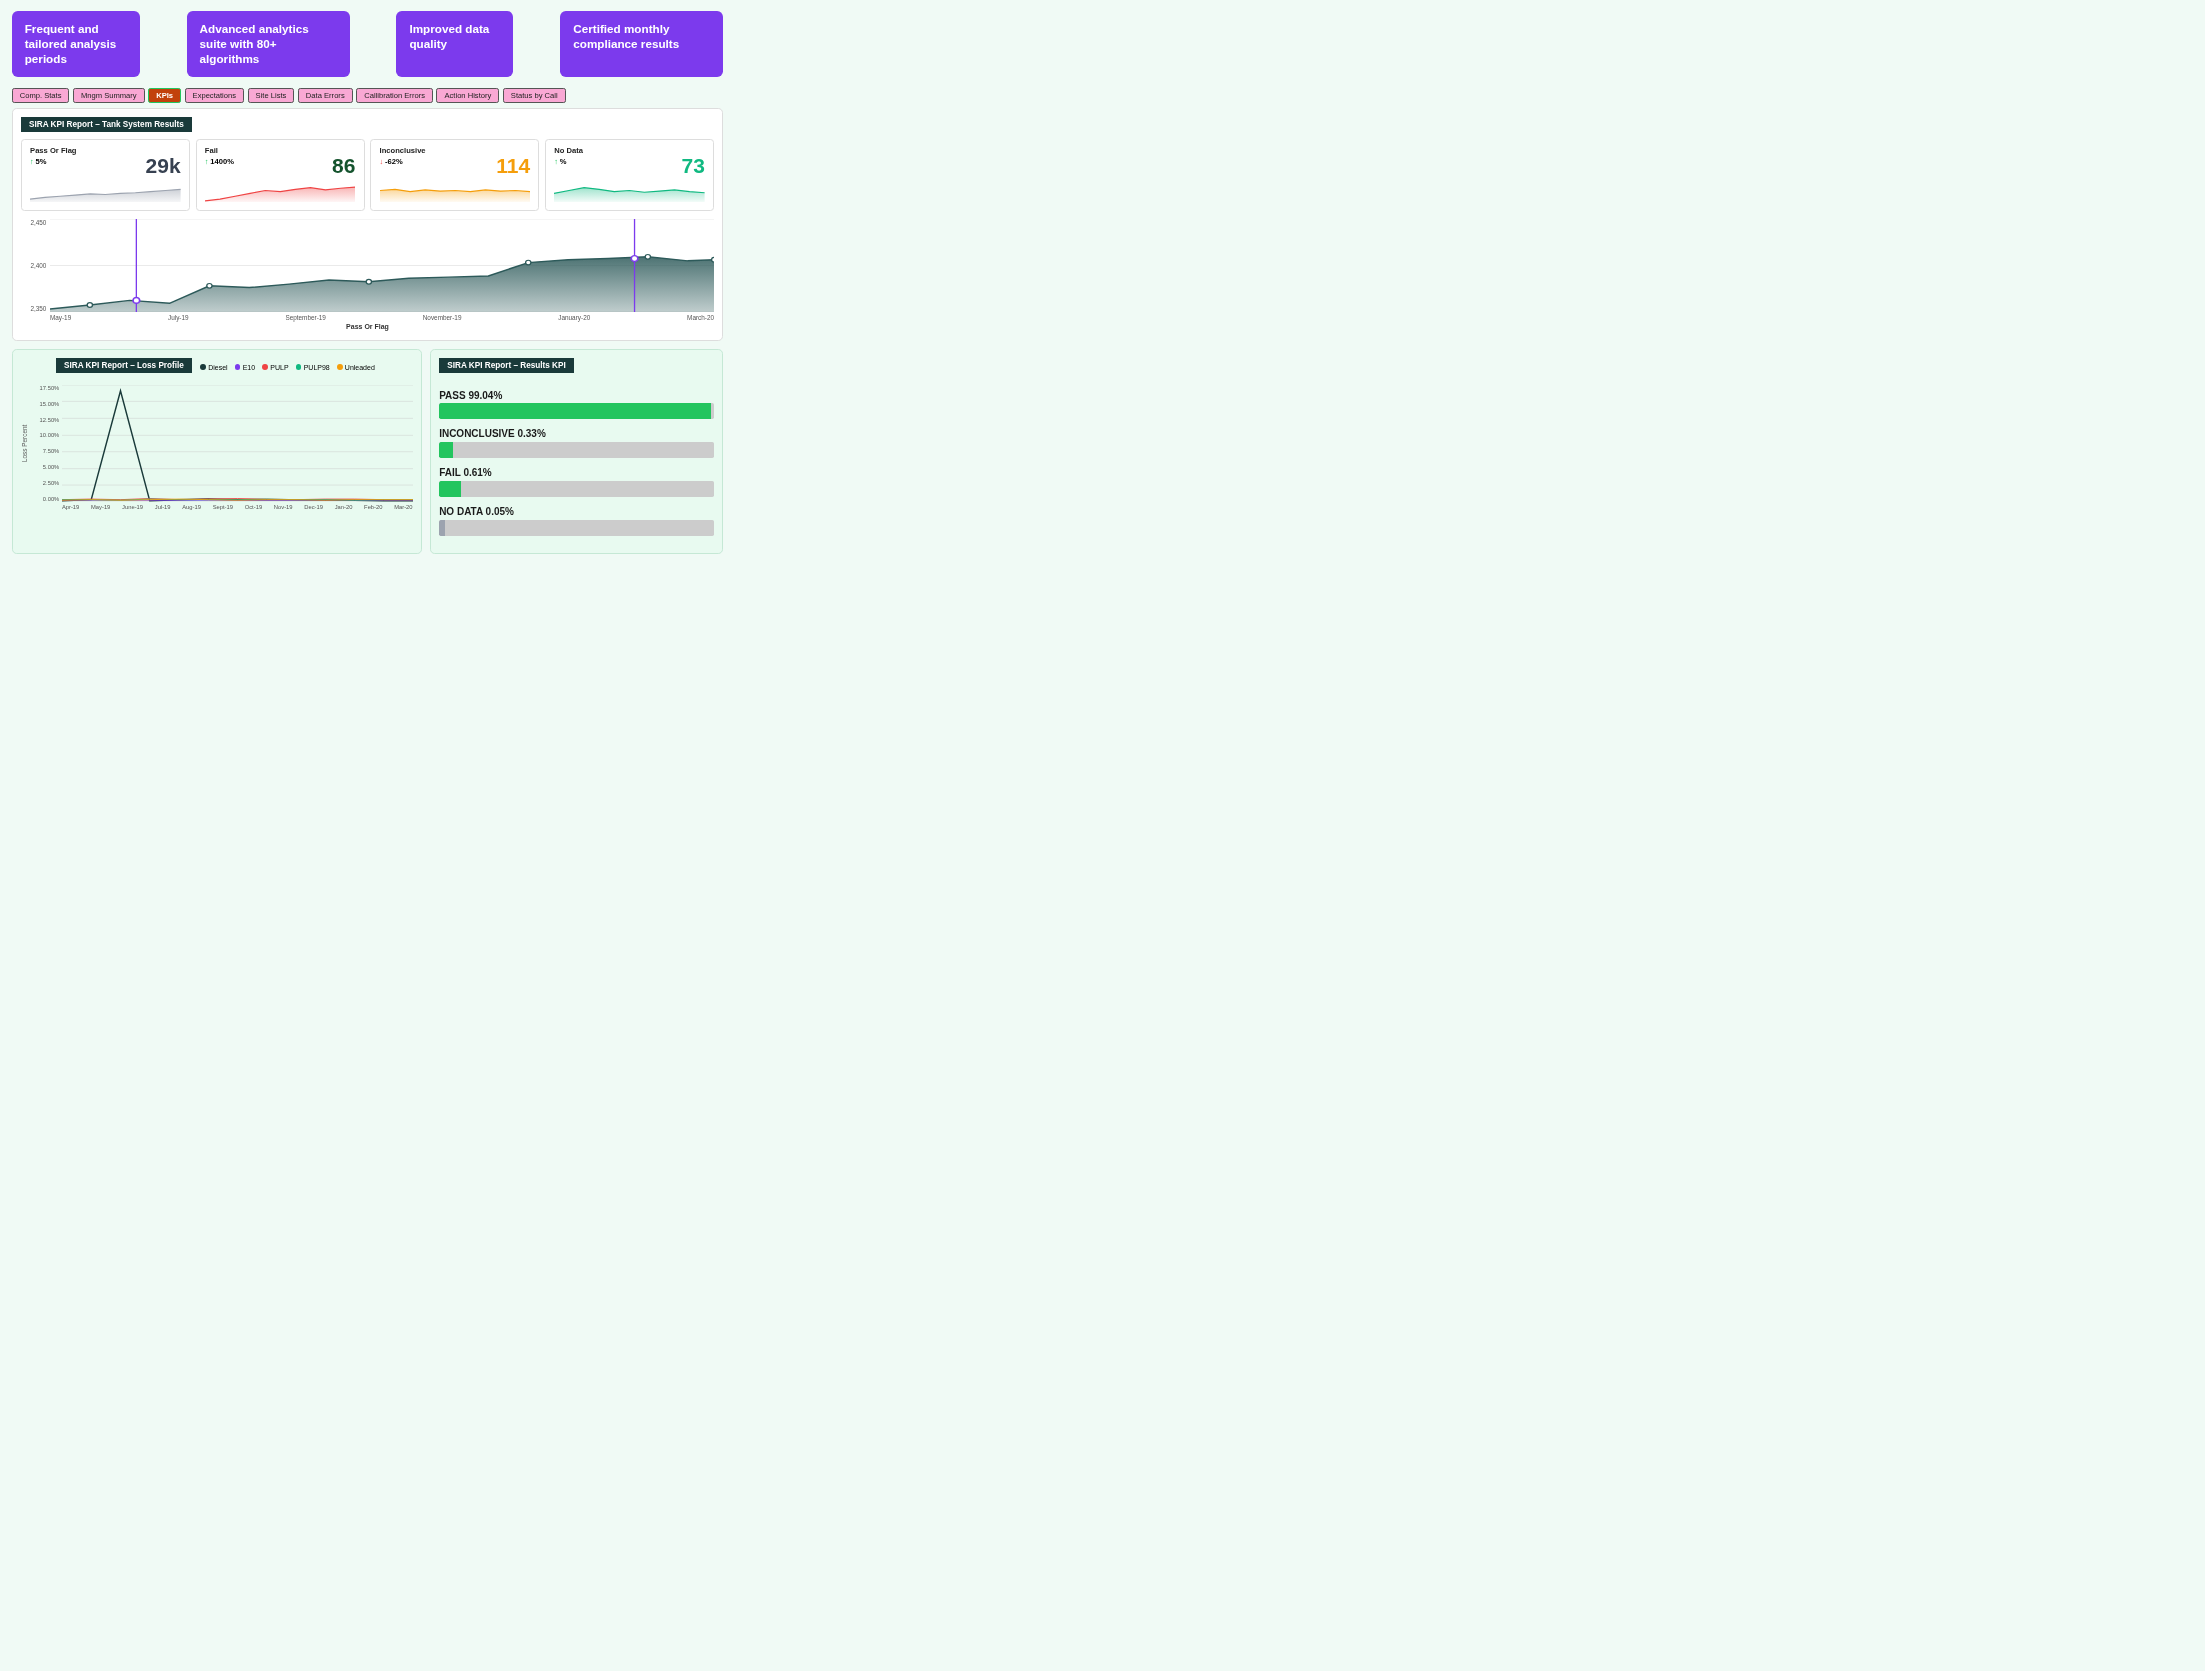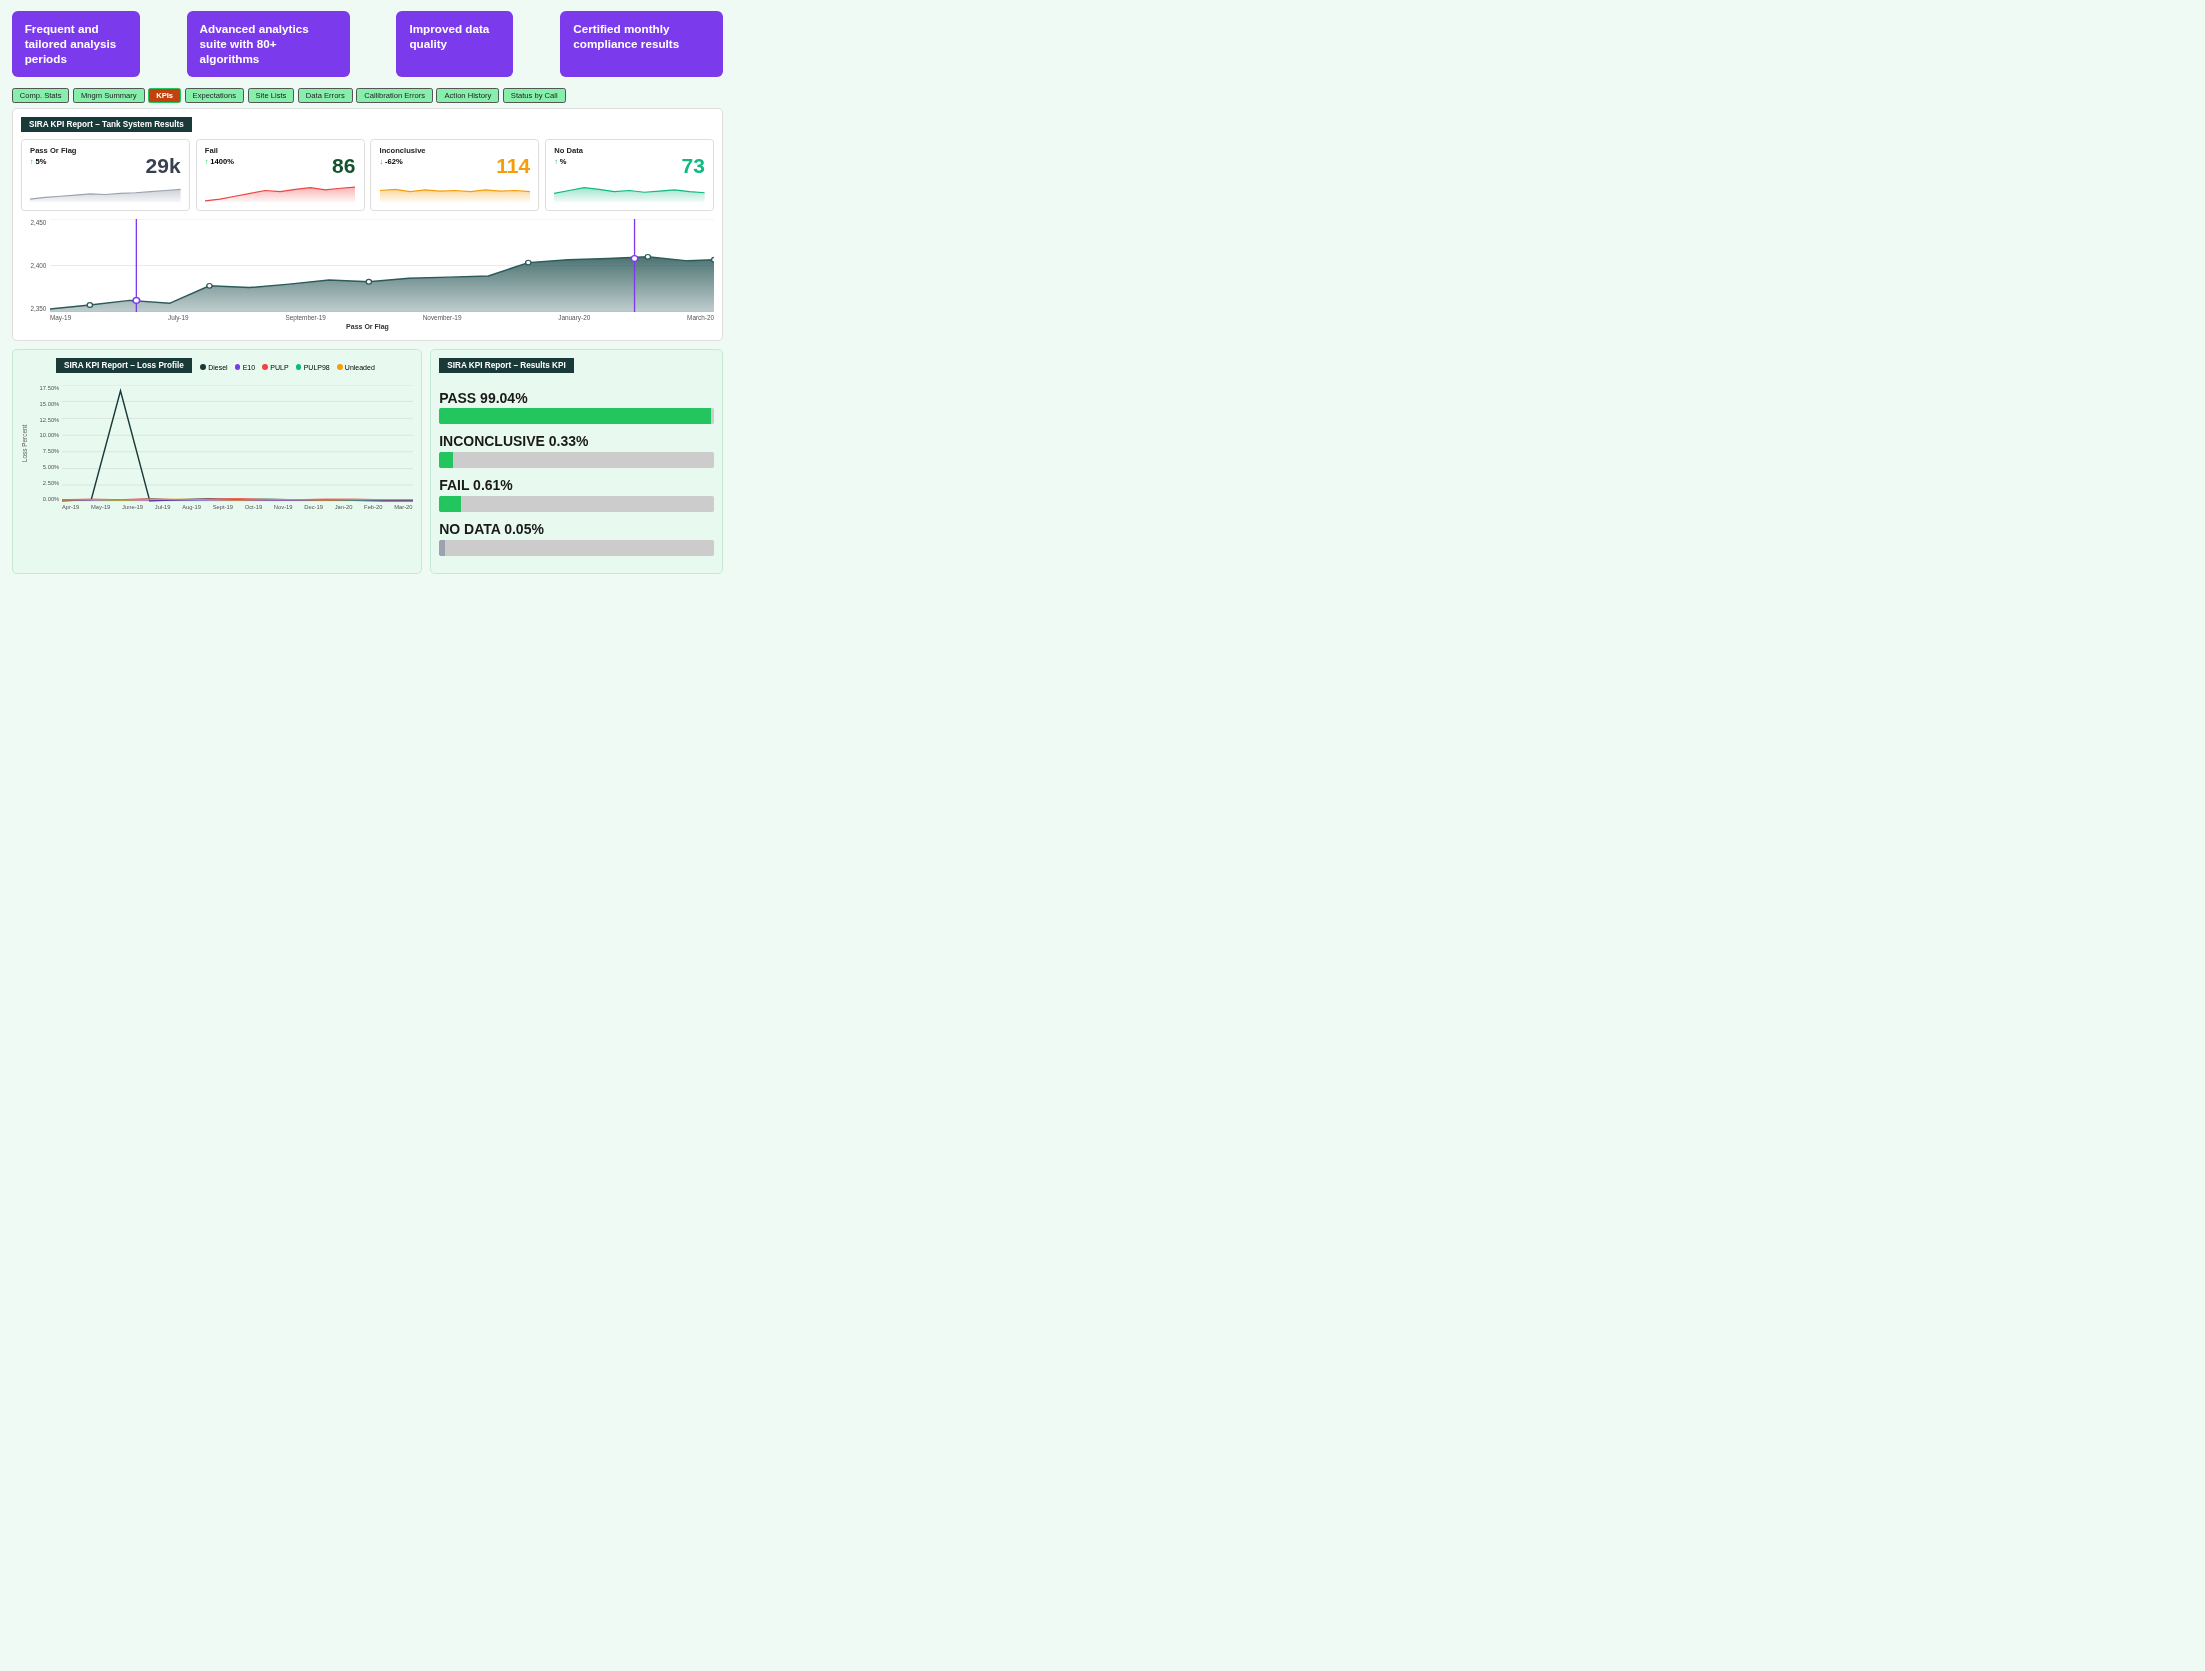--- a/index.html
+++ b/index.html
@@ -44,21 +44,21 @@
       padding: 4.7px 11.7px;
       align-items: center;
       flex-wrap: wrap;
     }
     .tab {
       border: 0.9px solid #555;
       border-radius: 2.3px;
       padding: 2.3px 7px;
       font-size: 7.6px;
       cursor: pointer;
-      background: #86efac;
+      background: #f9a8d4;
       color: #222;
     }
     .tab.active {
       background: #c2410c;
       color: white;
       border-color: #22c55e;
       font-weight: 700;
     }
 
     
@@ -159,21 +159,21 @@
     }
     .legend-dot {
       width: 5.8px;
       height: 5.8px;
       border-radius: 50%;
     }
     .results-kpi-row {
       margin-bottom: 9.3px;
     }
     .results-kpi-label {
-      font-size: 14px;
+      font-size: 10px;
       font-weight: 800;
       color: #1a1a1a;
       margin-bottom: 2.3px;
     }
     .results-kpi-bar-bg {
       background: #ccc;
       border-radius: 1.7px;
       height: 16.3px;
       width: 100%;
       position: relative;

